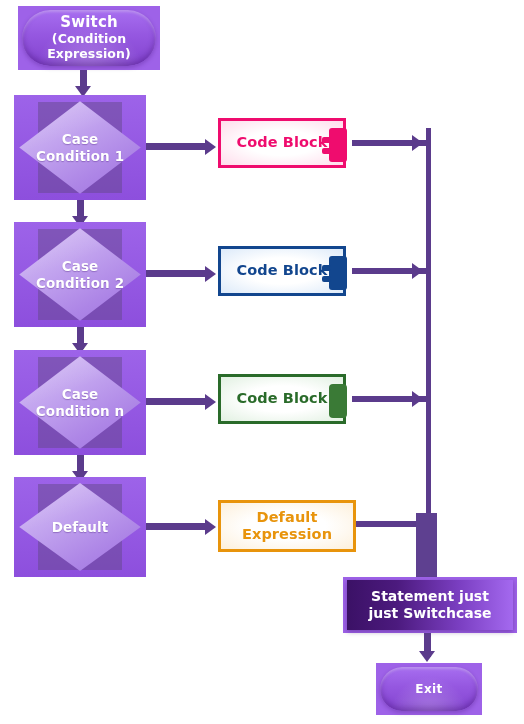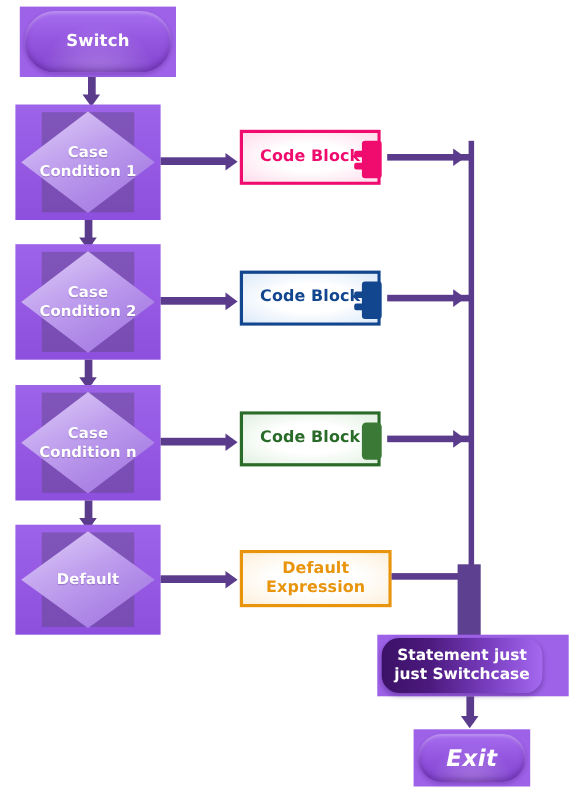--- a/index.html
+++ b/index.html
@@ -33,21 +33,21 @@
       inset 0 2px 3px rgba(255,255,255,.30),
       inset 0 -3px 6px rgba(60,10,110,.40),
       0 2px 4px rgba(60,10,110,.28);
     display:flex;align-items:center;justify-content:center;
     text-align:center;
     color:#ffffff;
     line-height:1.18;
   }
   .stadium-body .t1{font-size:15px;font-weight:700;letter-spacing:.2px;}
   .stadium-body .t2{font-size:12.5px;font-weight:700;letter-spacing:.1px;}
-  .stadium-body .big{font-size:21px;font-weight:700;letter-spacing:.4px;font-style:italic;}
+  .stadium-body .big{font-size:12px;font-weight:700;letter-spacing:.4px;}
 
   
   .dec{position:absolute;}
   .dec-plate{
     position:absolute;left:0;top:0;width:100%;height:100%;
     background:linear-gradient(180deg,#9d63e9 0%,#8d4fdd 100%);
   }
   .dec-inner-square{
     position:absolute;
     left:18%;top:7%;width:64%;height:86%;
@@ -145,20 +145,21 @@
 </head>
 <body>
 
 <div id="canvas" data-name="flowchart-canvas">
 
   <div class="stadium-wrap" style="left:18px;top:6px;width:142px;height:64px;" data-name="node-switch">
     <div class="stadium-plate" data-name="switch-plate"></div>
     <div class="stadium-body" data-name="switch-body">
       <div>
         <div class="t1" data-name="switch-title">Switch</div>
+        <div class="t2" data-name="switch-subtitle">(Condition Expression)</div>
       </div>
     </div>
   </div>
 
   <div class="vline" style="left:80px;top:70px;width:7px;height:20px;" data-name="connector-switch-to-case1"></div>
   <div class="arrow-down" style="left:75px;top:86px;" data-name="arrowhead-switch-to-case1"></div>
 
   <div class="dec" style="left:14px;top:95px;width:132px;height:105px;" data-name="node-case-condition-1">
     <div class="dec-plate" data-name="case1-plate"></div>
     <div class="dec-inner-square" data-name="case1-inner-square"></div>
@@ -272,21 +273,21 @@
   <div class="hline" style="left:352px;top:396px;width:76px;height:6px;" data-name="connector-codeblock3-to-rail"></div>
   <div class="arrow-right" style="left:412px;top:391px;" data-name="arrowhead-codeblock3-to-rail"></div>
 
   <div class="vline" style="left:426px;top:128px;width:5px;height:390px;" data-name="merge-rail"></div>
 
   <div class="hline" style="left:356px;top:521px;width:62px;height:6px;" data-name="connector-defaultstatement-to-rail"></div>
 
   <div class="thickbar" style="left:416px;top:513px;width:21px;height:66px;" data-name="merge-thick-bar"></div>
 
   <div class="stmt-plate" style="left:343px;top:577px;width:174px;height:56px;" data-name="statement-plate"></div>
-  <div class="stmt" style="left:347px;top:580px;width:146px;height:50px;border-radius:16px;" data-name="node-statement-below-switchcase">
+  <div class="stmt" style="left:347px;top:580px;width:166px;height:50px;" data-name="node-statement-below-switchcase">
     <div>
       <span data-name="statement-label-line1">Statement just</span><br>
       <span data-name="statement-label-line2">just Switchcase</span>
     </div>
   </div>
 
   <div class="vline" style="left:424px;top:633px;width:7px;height:24px;" data-name="connector-statement-to-exit"></div>
   <div class="arrow-down" style="left:419px;top:651px;" data-name="arrowhead-statement-to-exit"></div>
 
   <div class="stadium-wrap" style="left:376px;top:663px;width:106px;height:52px;" data-name="node-exit">

